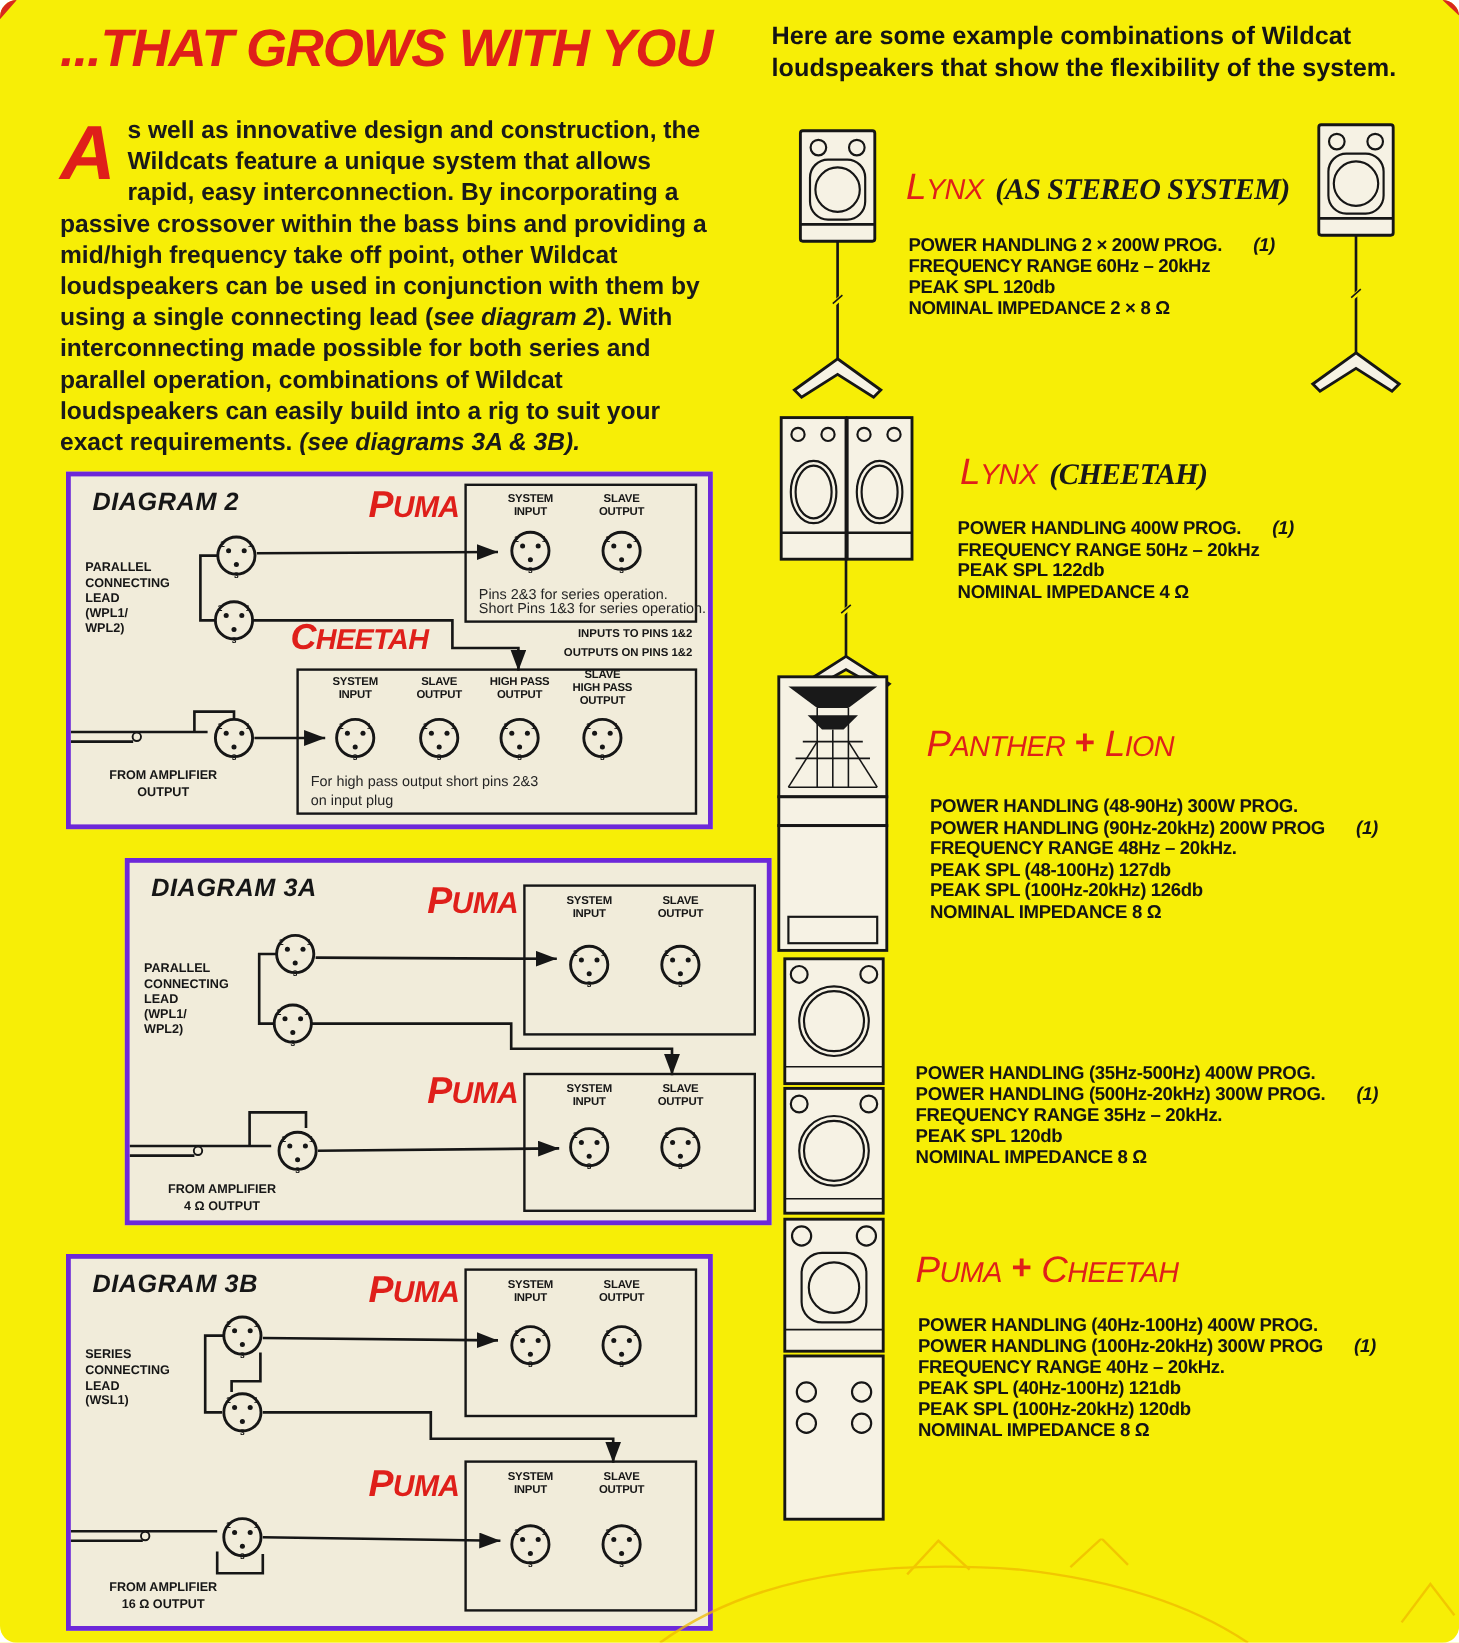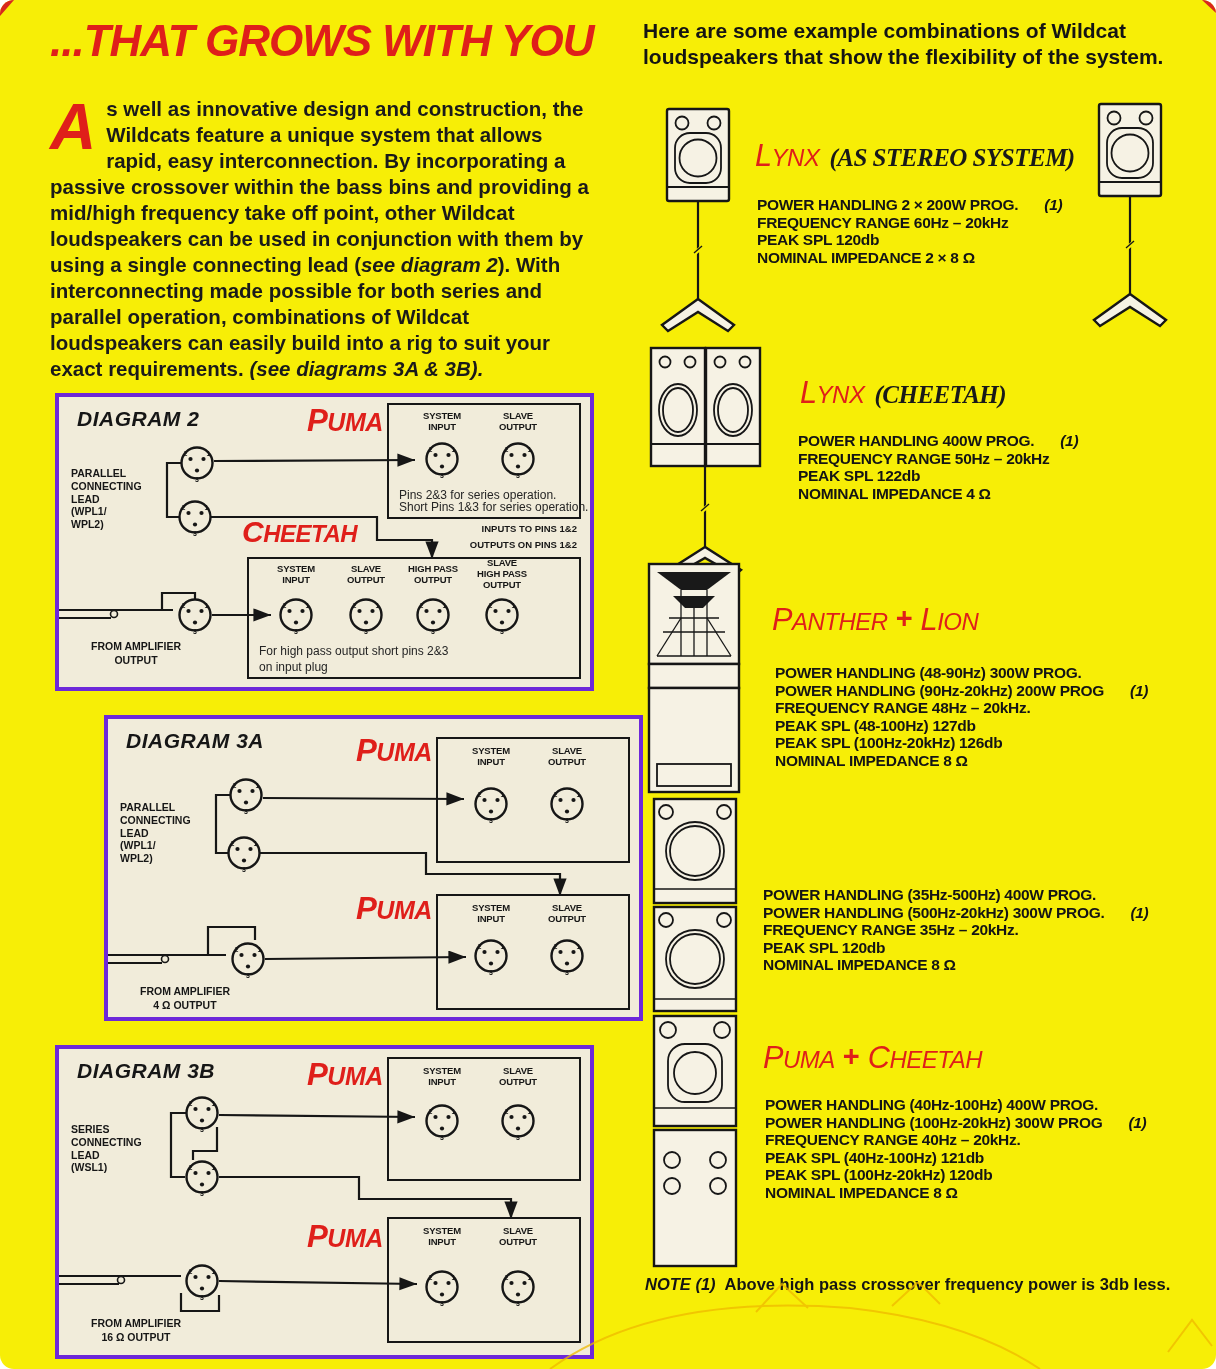--- a/index.html
+++ b/index.html
@@ -418,23 +418,20 @@
         <span>PEAK SPL (40Hz-100Hz) 121db</span>
       </div>
     <div class="spec-row">
         <span>PEAK SPL (100Hz-20kHz) 120db</span>
       </div>
     <div class="spec-row">
         <span>NOMINAL IMPEDANCE 8 Ω</span>
       </div>
   </div>
 
-  <div class="abs note" style="left:645px;top:1275px;">
-    <span class="note-label">NOTE (1)</span><span>Above high pass crossover frequency power is 3db less.</span>
-  </div>
 
   <svg class="abs" style="left:520px;top:1282px;" width="696" height="87" viewBox="0 0 696 87">
     <g stroke="#efb900" stroke-width="2" fill="none" opacity="0.75">
       <path d="M30,87 C100,36 200,16 330,26"></path>
       <path d="M236,30 L262,2 L288,26"></path>
       <path d="M372,24 L398,0 L420,22"></path>
       <path d="M330,26 C420,36 480,60 520,87"></path>
       <path d="M648,70 L672,38 L692,64"></path>
     </g>
   </svg>

